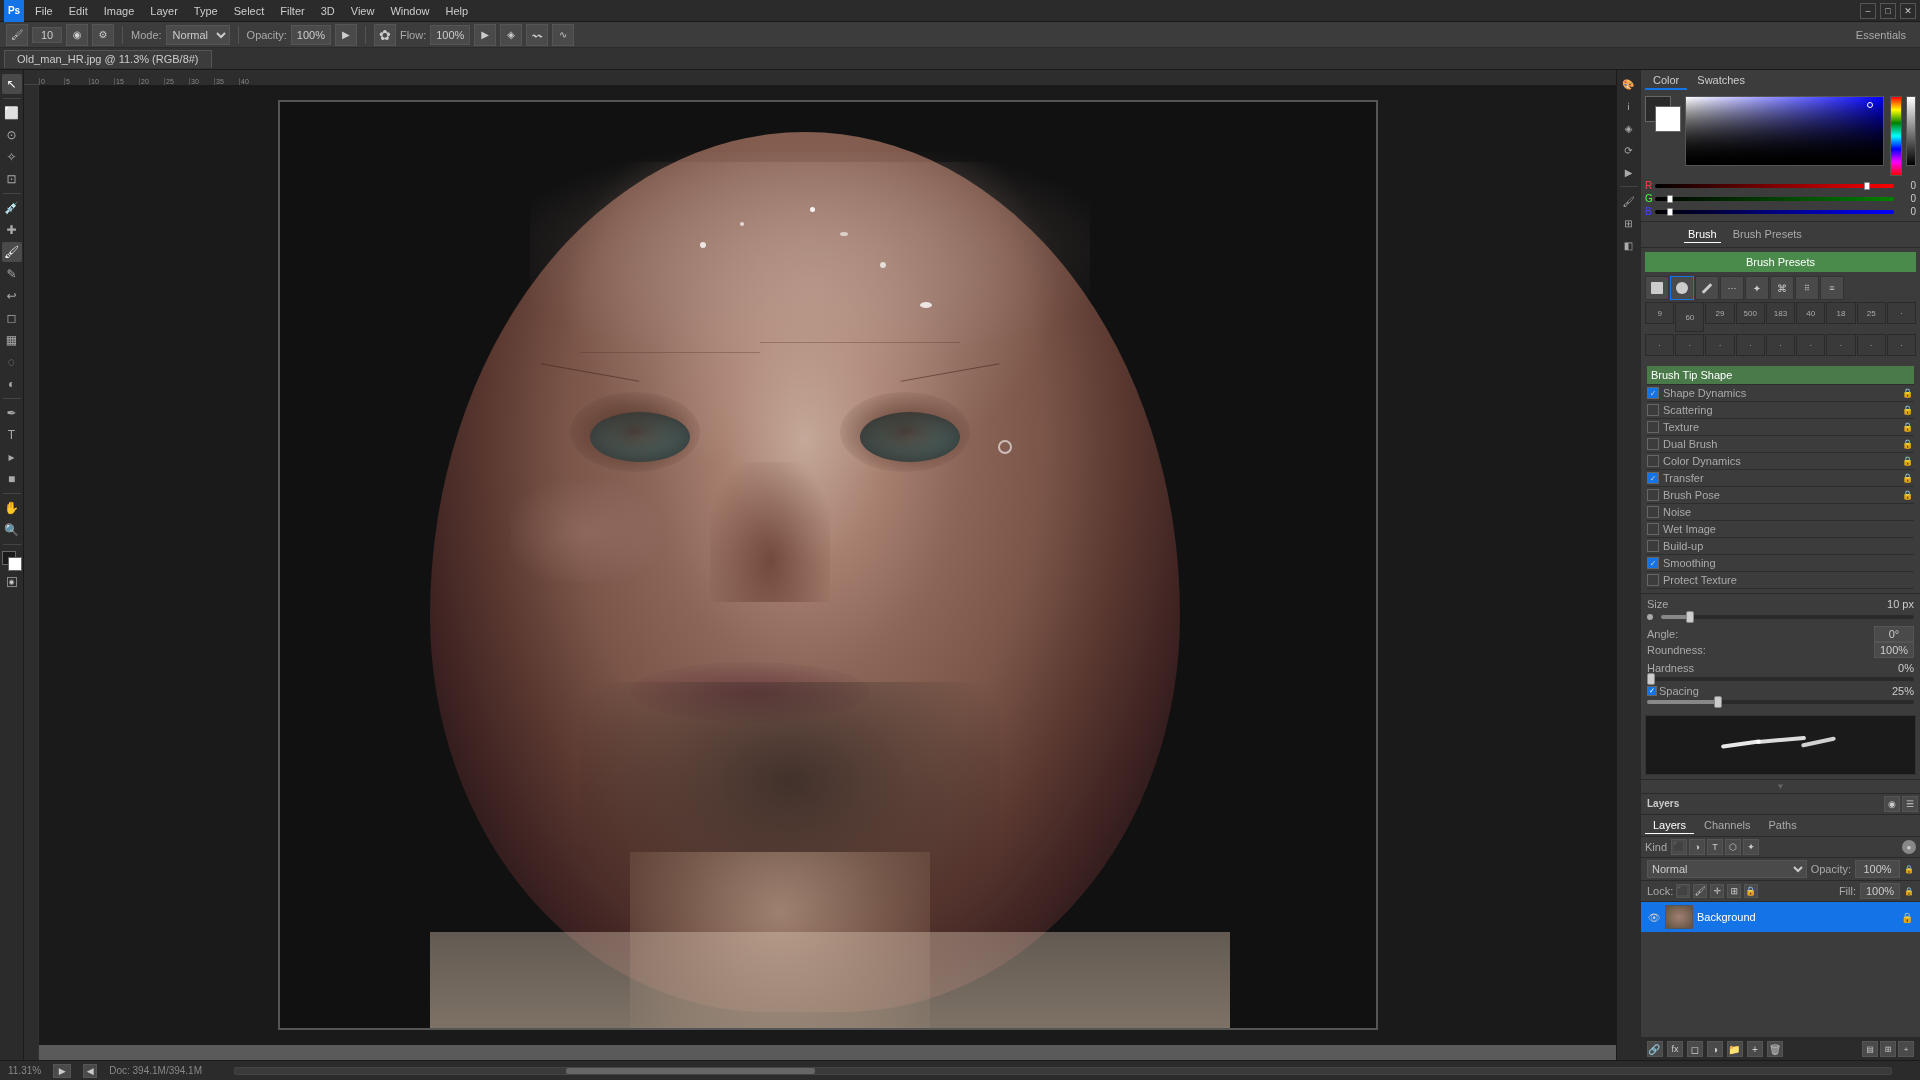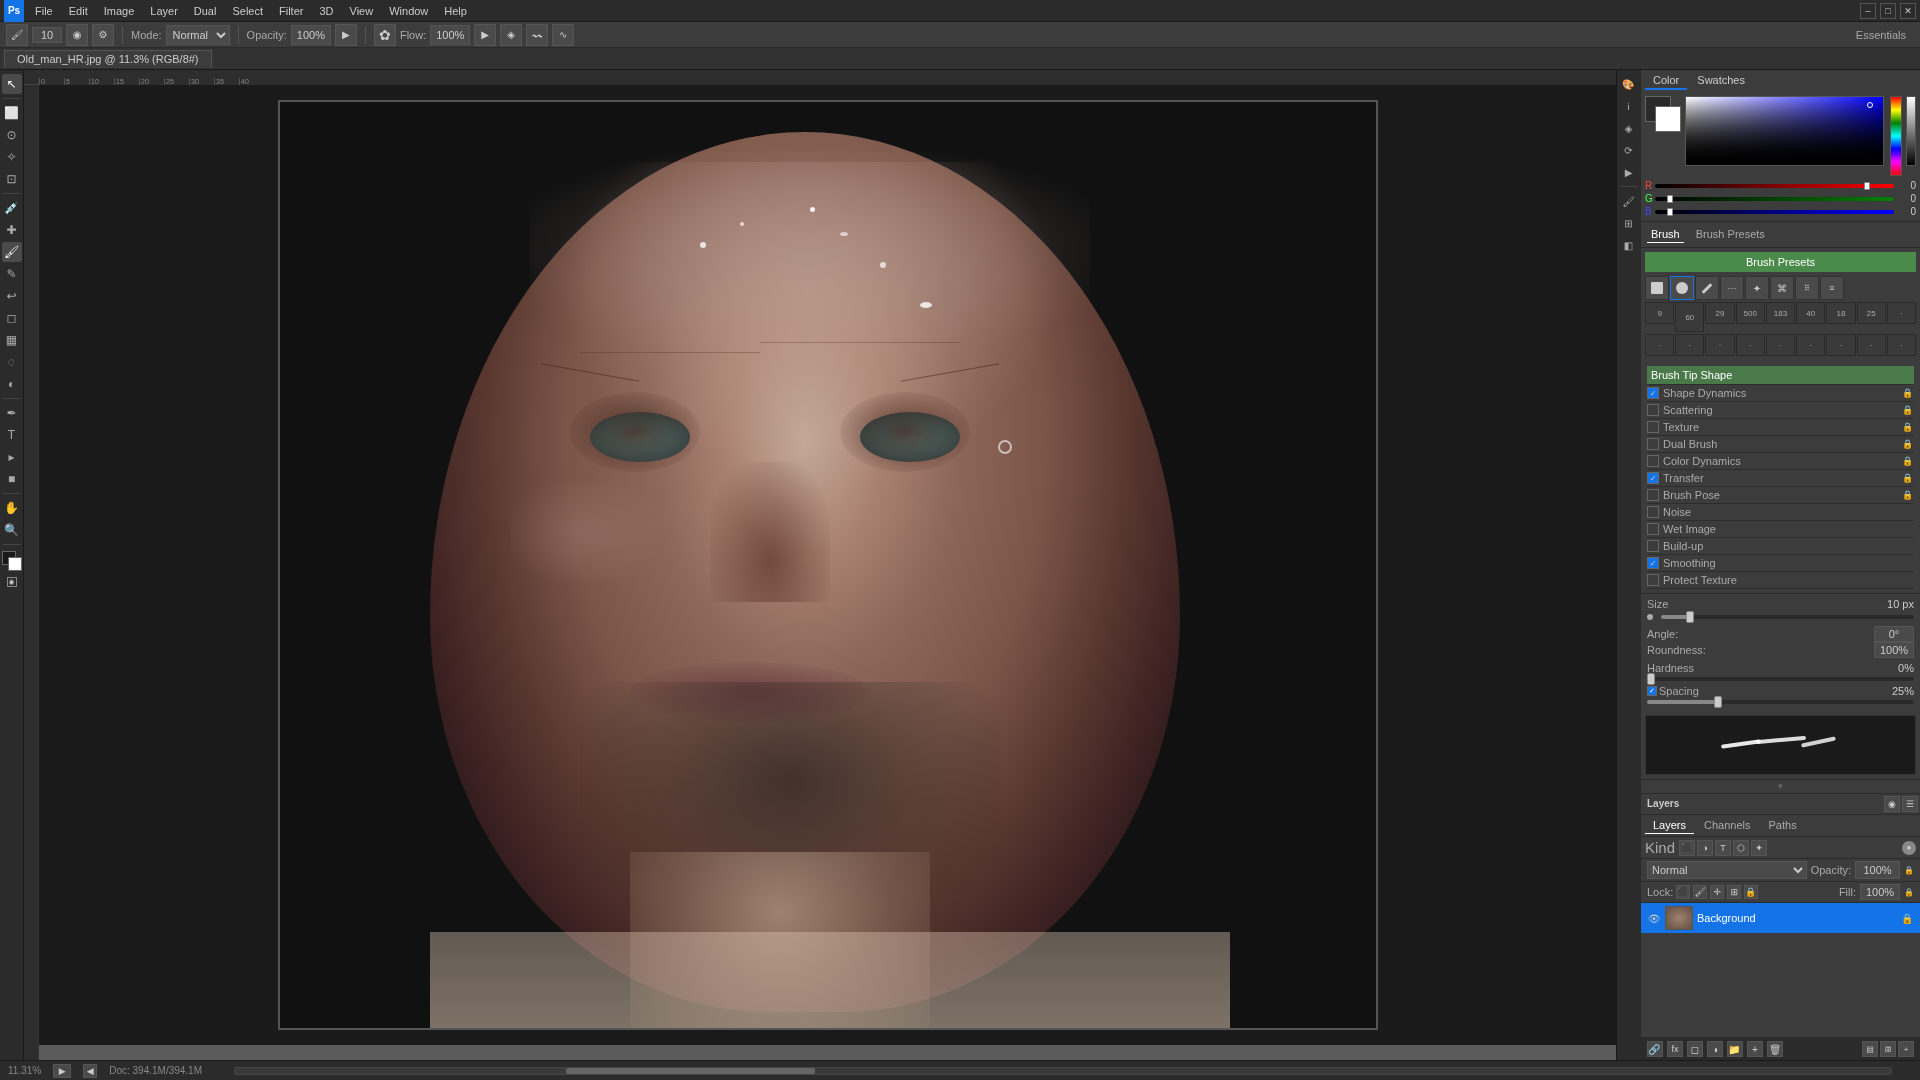--- a/index.html
+++ b/index.html
@@ -67,21 +67,21 @@
     #fg-color { width: 26px; height: 26px; background: #2a2a2a; border: 1px solid #666; position: absolute; top: 0; left: 0; }
     #bg-color { width: 26px; height: 26px; background: white; border: 1px solid #666; position: absolute; bottom: 0; right: 0; }
     #color-gradient { flex: 1; height: 80px; background: linear-gradient(to right, white, blue); position: relative; border: 1px solid #555; }
     #color-gradient::before { content:''; position:absolute; inset:0; background: linear-gradient(to bottom, transparent, black); }
     #color-strip { width: 12px; height: 80px; margin-left: 2px; background: linear-gradient(to bottom, red, yellow, green, cyan, blue, magenta, red); border: 1px solid #555; }
 
     
     .brush-panel { background: #3c3c3c; }
     .brush-tabs { display: flex; padding: 4px 6px; gap: 8px; border-bottom: 1px solid #2a2a2a; }
     .brush-tab { font-size: 11px; color: #aaa; cursor: pointer; padding: 2px 4px; }
-    .brush-tab.active { color: white; border-bottom: 1px solid white; }
+    .brush-tab.active { color: white; border-bottom: 1px solid white; margin-left: 37px; }
     .brush-presets-area { padding: 4px; }
     .brush-presets-btn { width: 100%; padding: 4px; background: #4a8a4a; border: none; color: white; font-size: 11px; cursor: pointer; margin-bottom: 4px; }
 
     
     .brush-settings { padding: 4px 6px; }
     .brush-setting-row { display: flex; align-items: center; justify-content: space-between; padding: 2px 0; border-bottom: 1px solid #2d2d2d; }
     .brush-setting-row .label { font-size: 11px; color: #aaa; flex: 1; }
     .brush-setting-row .lock-icon { font-size: 9px; color: #888; margin-left: 4px; }
     .checkbox-small { width: 12px; height: 12px; border: 1px solid #666; background: #3c3c3c; margin-right: 4px; display: inline-flex; align-items: center; justify-content: center; font-size: 8px; }
     .checkbox-small.checked { background: #1473e6; }
@@ -124,21 +124,21 @@
   </style>
 </head>
 <body>
 
 <div id="menubar">
   <div class="app-icon">Ps</div>
   <div class="menu-item">File</div>
   <div class="menu-item">Edit</div>
   <div class="menu-item">Image</div>
   <div class="menu-item">Layer</div>
-  <div class="menu-item">Dual</div>
+  <div class="menu-item">Type</div>
   <div class="menu-item">Select</div>
   <div class="menu-item">Filter</div>
   <div class="menu-item">3D</div>
   <div class="menu-item">View</div>
   <div class="menu-item">Window</div>
   <div class="menu-item">Help</div>
   <div style="margin-left: auto; display:flex; gap:4px; align-items:center;">
     <div style="width:16px;height:16px;border:1px solid #555;background:#2b2b2b;display:flex;align-items:center;justify-content:center;font-size:9px;cursor:pointer;">–</div>
     <div style="width:16px;height:16px;border:1px solid #555;background:#2b2b2b;display:flex;align-items:center;justify-content:center;font-size:9px;cursor:pointer;">□</div>
     <div style="width:16px;height:16px;border:1px solid #555;background:#2b2b2b;display:flex;align-items:center;justify-content:center;font-size:9px;cursor:pointer;">✕</div>
@@ -536,21 +536,21 @@
         </div>
       </div>
 
       <div class="layers-tabs">
         <div class="layers-tab active">Layers</div>
         <div class="layers-tab">Channels</div>
         <div class="layers-tab">Paths</div>
       </div>
 
       <div class="layers-filter-row">
-        <span style="font-size:15px;color:#aaa;margin-right:2px;">Kind</span>
+        <span style="font-size:11px;color:#aaa;margin-right:2px;">Kind</span>
         <div style="width:16px;height:16px;background:#4a4a4a;border:1px solid #555;display:flex;align-items:center;justify-content:center;font-size:9px;cursor:pointer;">⬛</div>
         <div style="width:16px;height:16px;background:#4a4a4a;border:1px solid #555;display:flex;align-items:center;justify-content:center;font-size:9px;cursor:pointer;">◑</div>
         <div style="width:16px;height:16px;background:#4a4a4a;border:1px solid #555;display:flex;align-items:center;justify-content:center;font-size:9px;cursor:pointer;">T</div>
         <div style="width:16px;height:16px;background:#4a4a4a;border:1px solid #555;display:flex;align-items:center;justify-content:center;font-size:9px;cursor:pointer;">⬡</div>
         <div style="width:16px;height:16px;background:#4a4a4a;border:1px solid #555;display:flex;align-items:center;justify-content:center;font-size:9px;cursor:pointer;">✦</div>
         <div style="margin-left:auto;width:14px;height:14px;background:#888;border-radius:50%;display:flex;align-items:center;justify-content:center;font-size:8px;cursor:pointer;">●</div>
       </div>
 
       <div class="blend-mode-row">
         <select>

